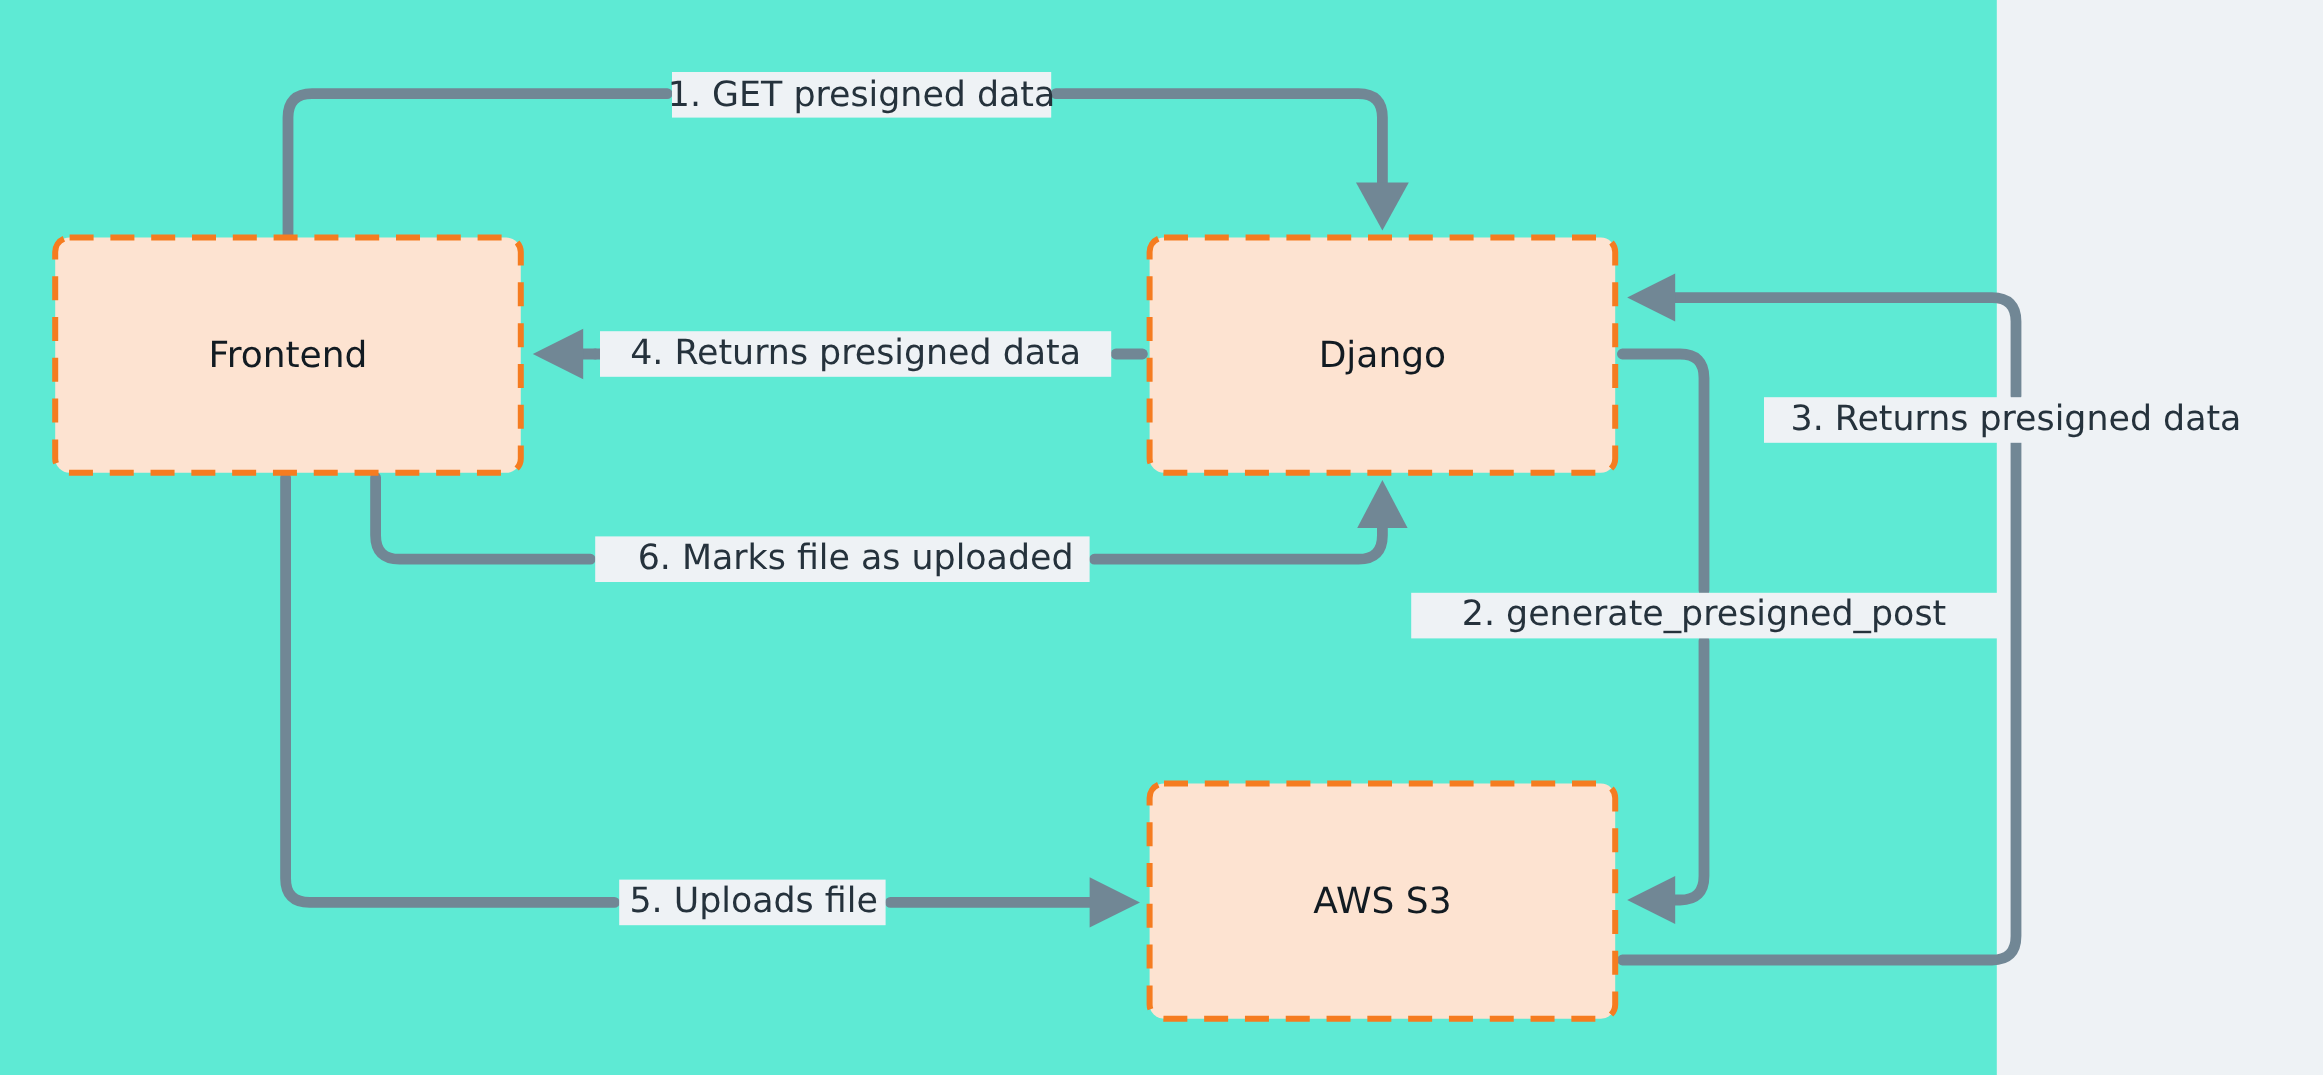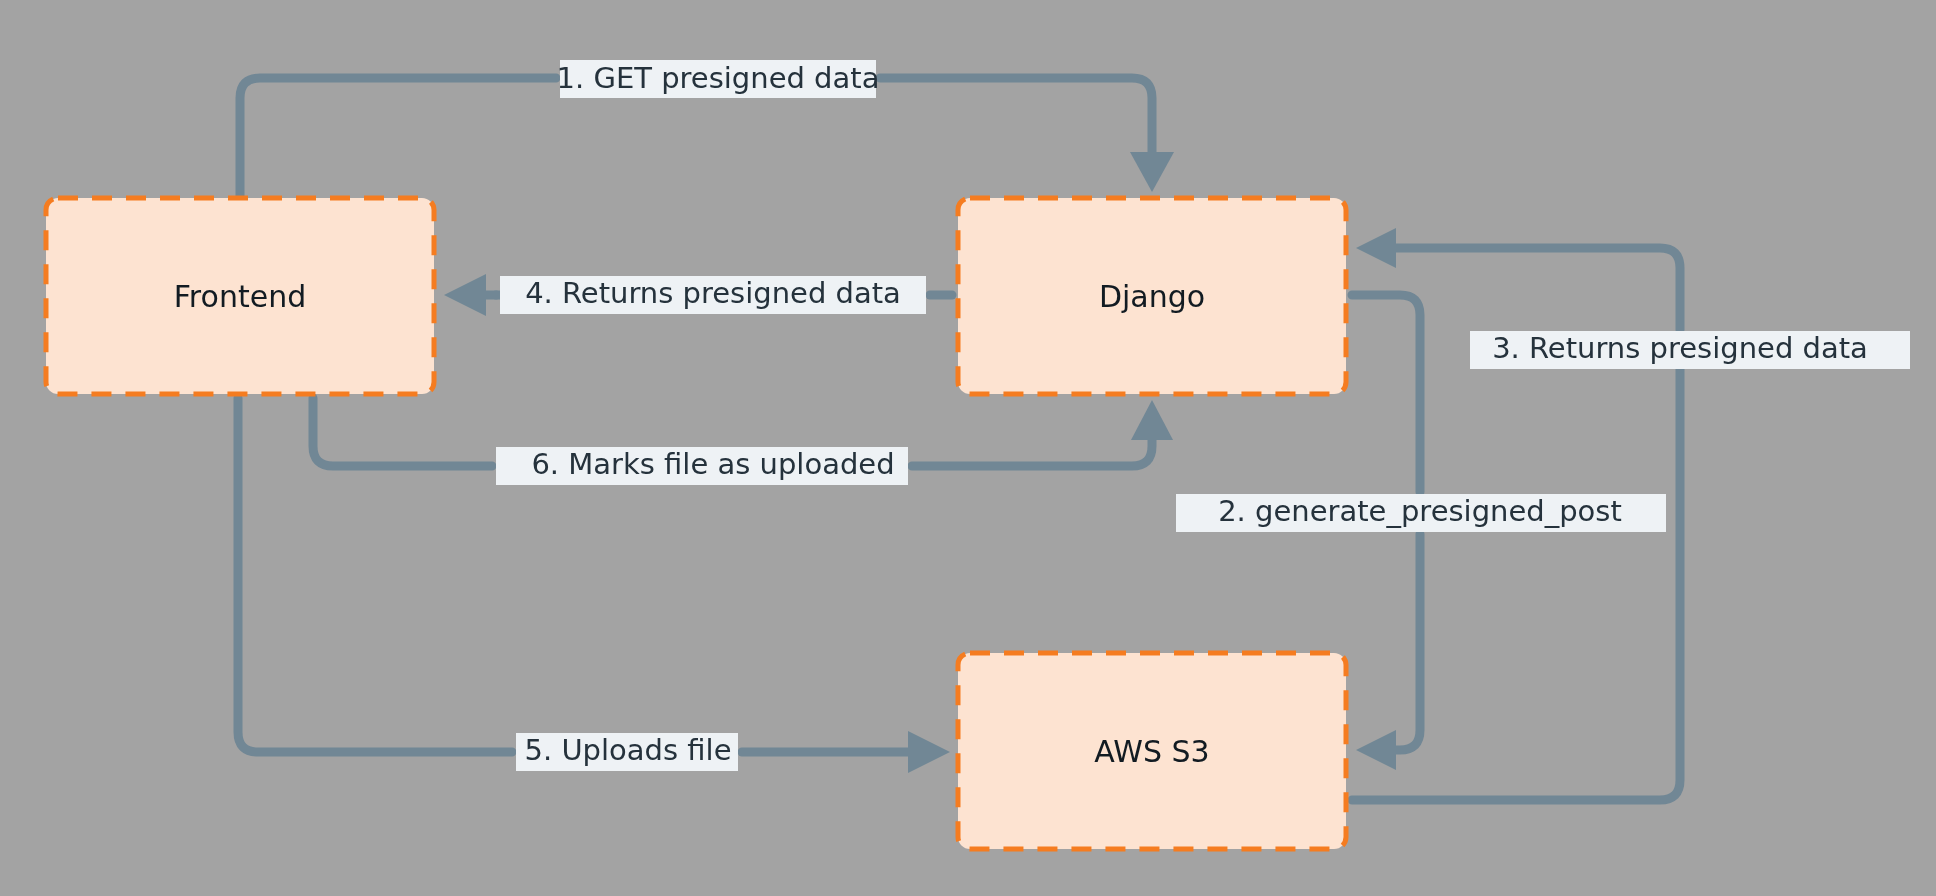--- a/index.html
+++ b/index.html
@@ -8,23 +8,23 @@
     background: #eef2f5;
   }
   body {
     width: 1936px;
     height: 896px;
     font-family: "DejaVu Sans", sans-serif;
     overflow: hidden;
   }
   #diagram-root {
     position: relative;
-    width: 1936px;
+    width: 1664px;
     height: 896px;
-    background: #a3a3a3;
+    background: #5eead4;
   }
   svg.canvas {
     position: absolute;
     top: 0;
     left: 0;
     width: 1936px;
     height: 896px;
     display: block;
   }
   .node-rect {

